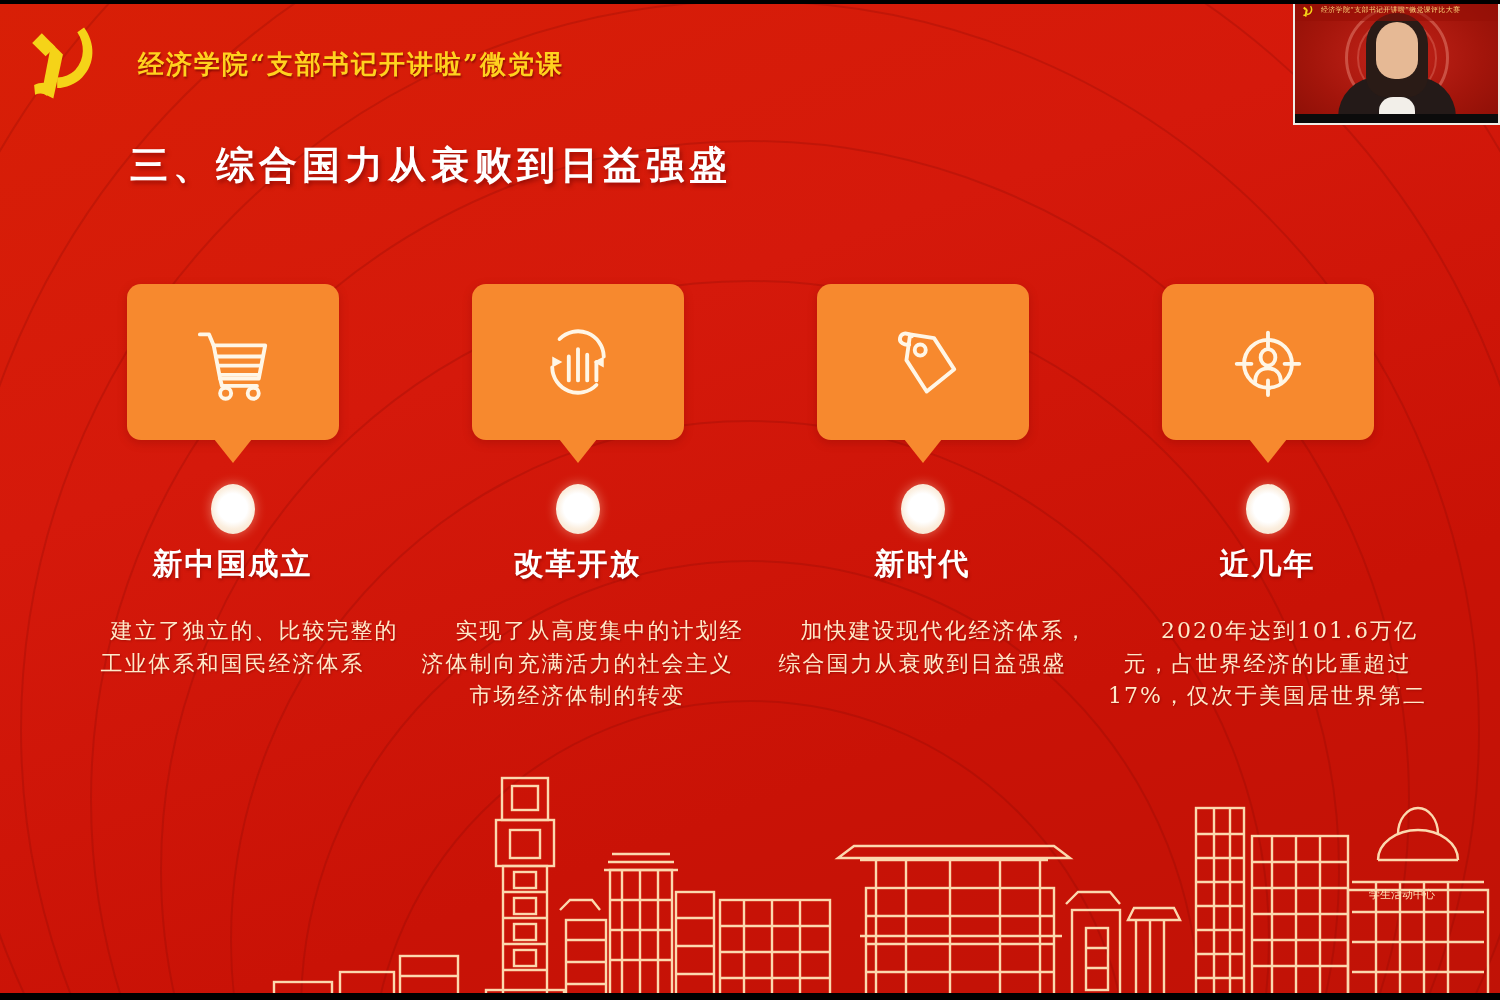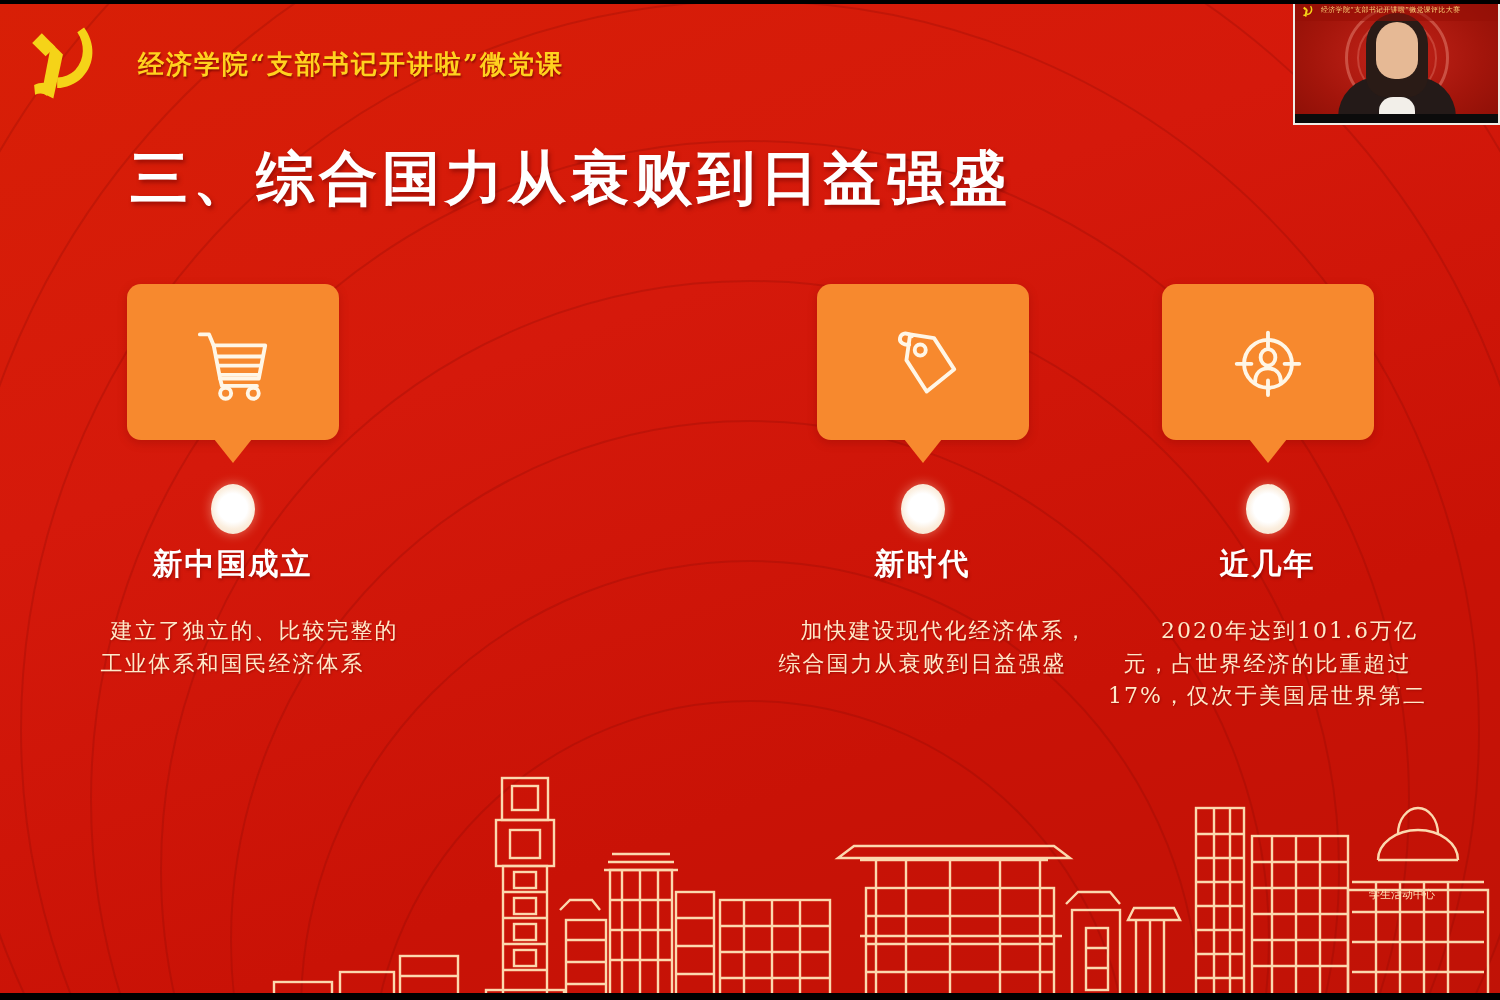--- a/index.html
+++ b/index.html
@@ -29,21 +29,21 @@
     font-family:"DejaVu Serif","Liberation Serif",serif;
     font-weight:bold; font-size:26px; letter-spacing:2px;
     color:#ffd21e; text-shadow:1px 2px 2px rgba(90,0,0,.55);
     white-space:nowrap;
   }
 
   
   .main-title{
     position:absolute; left:130px; top:140px;
     font-family:"DejaVu Serif","Liberation Serif",serif;
-    font-weight:bold; font-size:58px; letter-spacing:5px;
+    font-weight:bold; font-size:38px; letter-spacing:5px;
     color:#ffffff; text-shadow:2px 3px 4px rgba(100,0,0,.5);
     white-space:nowrap;
   }
 
   
   .pip{
     position:absolute; right:0px; top:0px; width:207px; height:125px;
     border:2px solid #f0ede6; background:#9b1108; overflow:hidden;padding-left:30px;
   }
   .pip-bg{ position:absolute; inset:0;
@@ -157,20 +157,36 @@
             <circle cx="42" cy="84" r="6"></circle>
             <circle cx="72" cy="84" r="6"></circle>
           </svg>
         </span>
       </div>
       <div class="dot"></div>
       <div class="col-title">新中国成立</div>
       <div class="col-desc">建立了独立的、比较完整的工业体系和国民经济体系</div>
     </div>
 
+    <div class="col" style="left:405px;">
+      <div class="card">
+        <span>
+          <svg viewBox="0 0 100 100" fill="none" stroke="#fff6e6" stroke-width="4.2" stroke-linecap="round" stroke-linejoin="round" aria-hidden="true">
+            <path d="M22 56 a28 28 0 0 0 48 19"></path>
+            <path d="M78 44 a28 28 0 0 0 -48 -19"></path>
+            <path d="M22 44 l0 12 l11 -6 z" fill="#fff6e6" stroke="none"></path>
+            <path d="M78 56 l0 -12 l-11 6 z" fill="#fff6e6" stroke="none"></path>
+            <path d="M40 70 V44 M50 70 V36 M60 70 V42 M70 70 V50"></path>
+          </svg>
+        </span>
+      </div>
+      <div class="dot"></div>
+      <div class="col-title">改革开放</div>
+      <div class="col-desc">实现了从高度集中的计划经济体制向充满活力的社会主义市场经济体制的转变</div>
+    </div>
 
     <div class="col" style="left:750px;">
       <div class="card">
         <span>
           <svg viewBox="0 0 100 100" fill="none" stroke="#fff6e6" stroke-width="4.2" stroke-linecap="round" stroke-linejoin="round" aria-hidden="true">
             <path d="M36 20 l26 4 l22 34 l-30 24 l-22 -34 z"></path>
             <circle cx="47" cy="37" r="6"></circle>
             <path d="M38 22 c-6 -5 -12 -3 -13 2 c-1 5 5 8 10 7"></path>
           </svg>
         </span>

